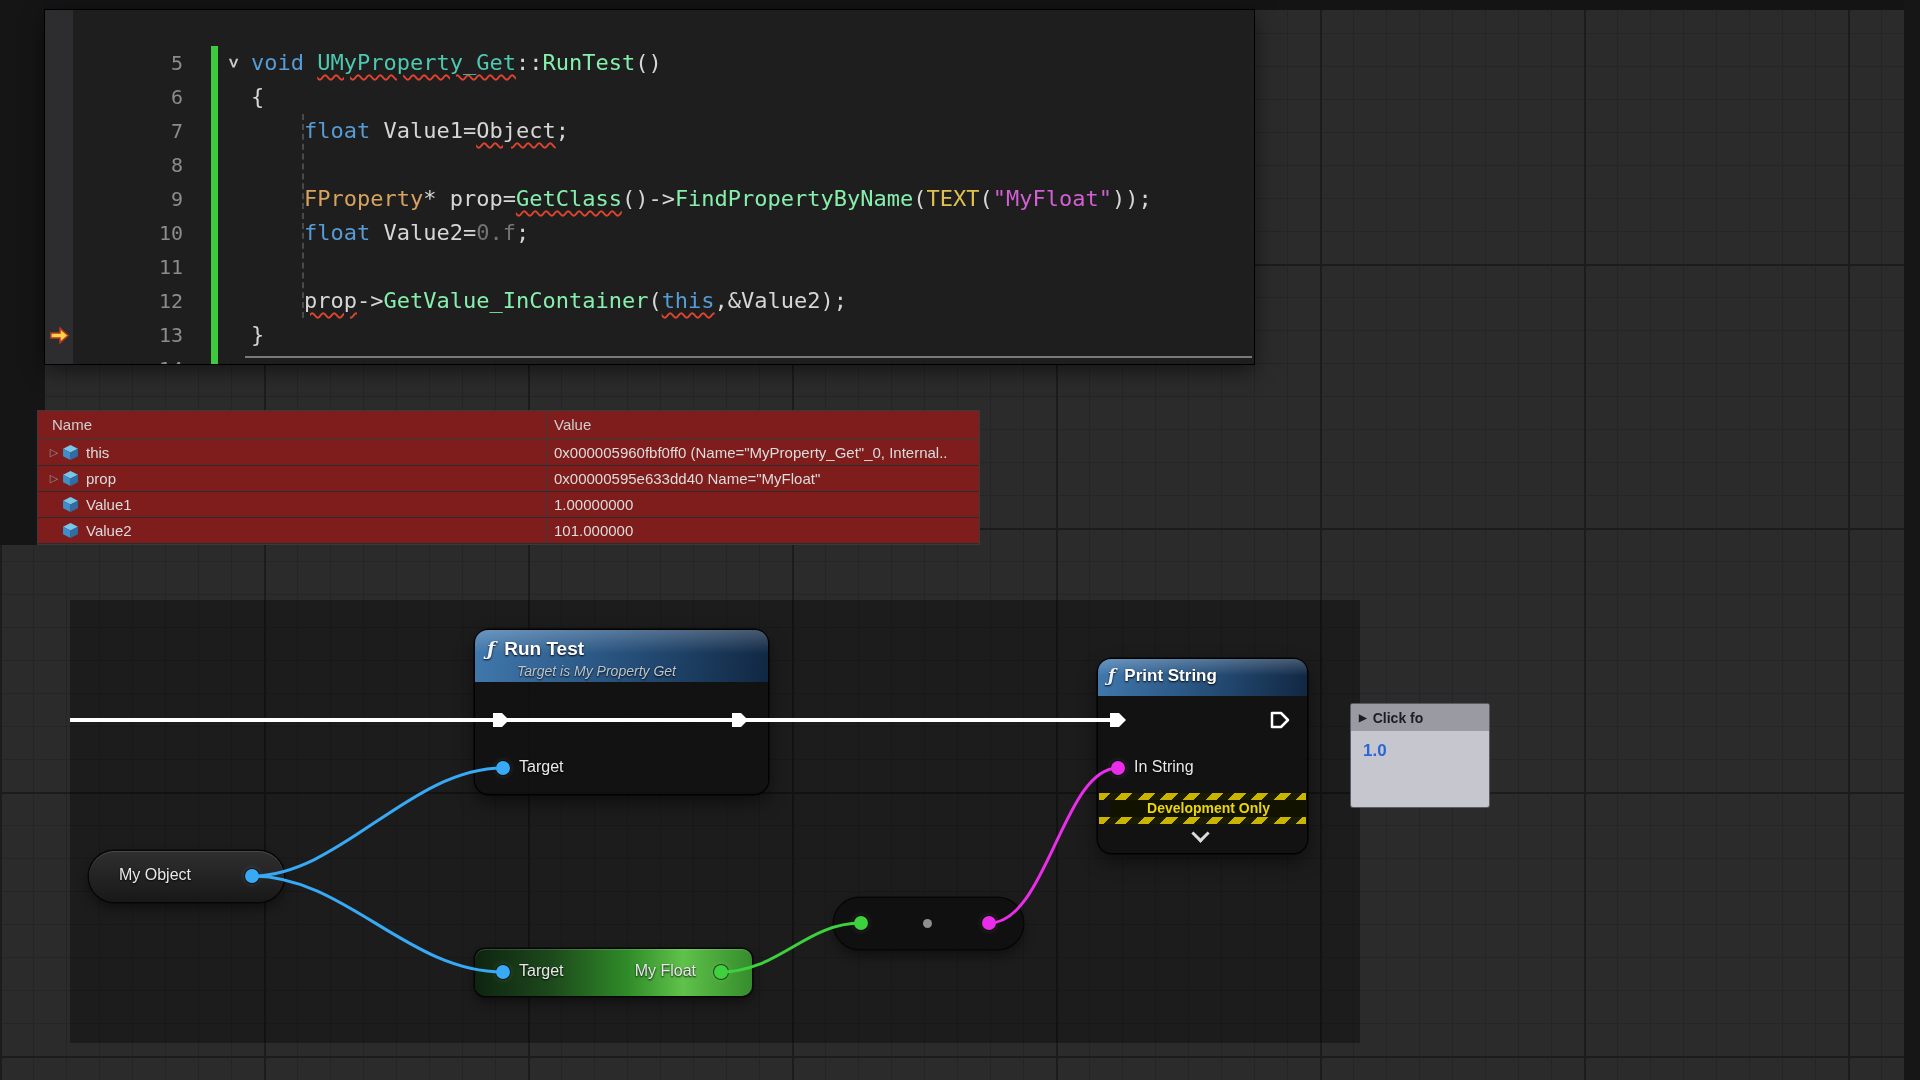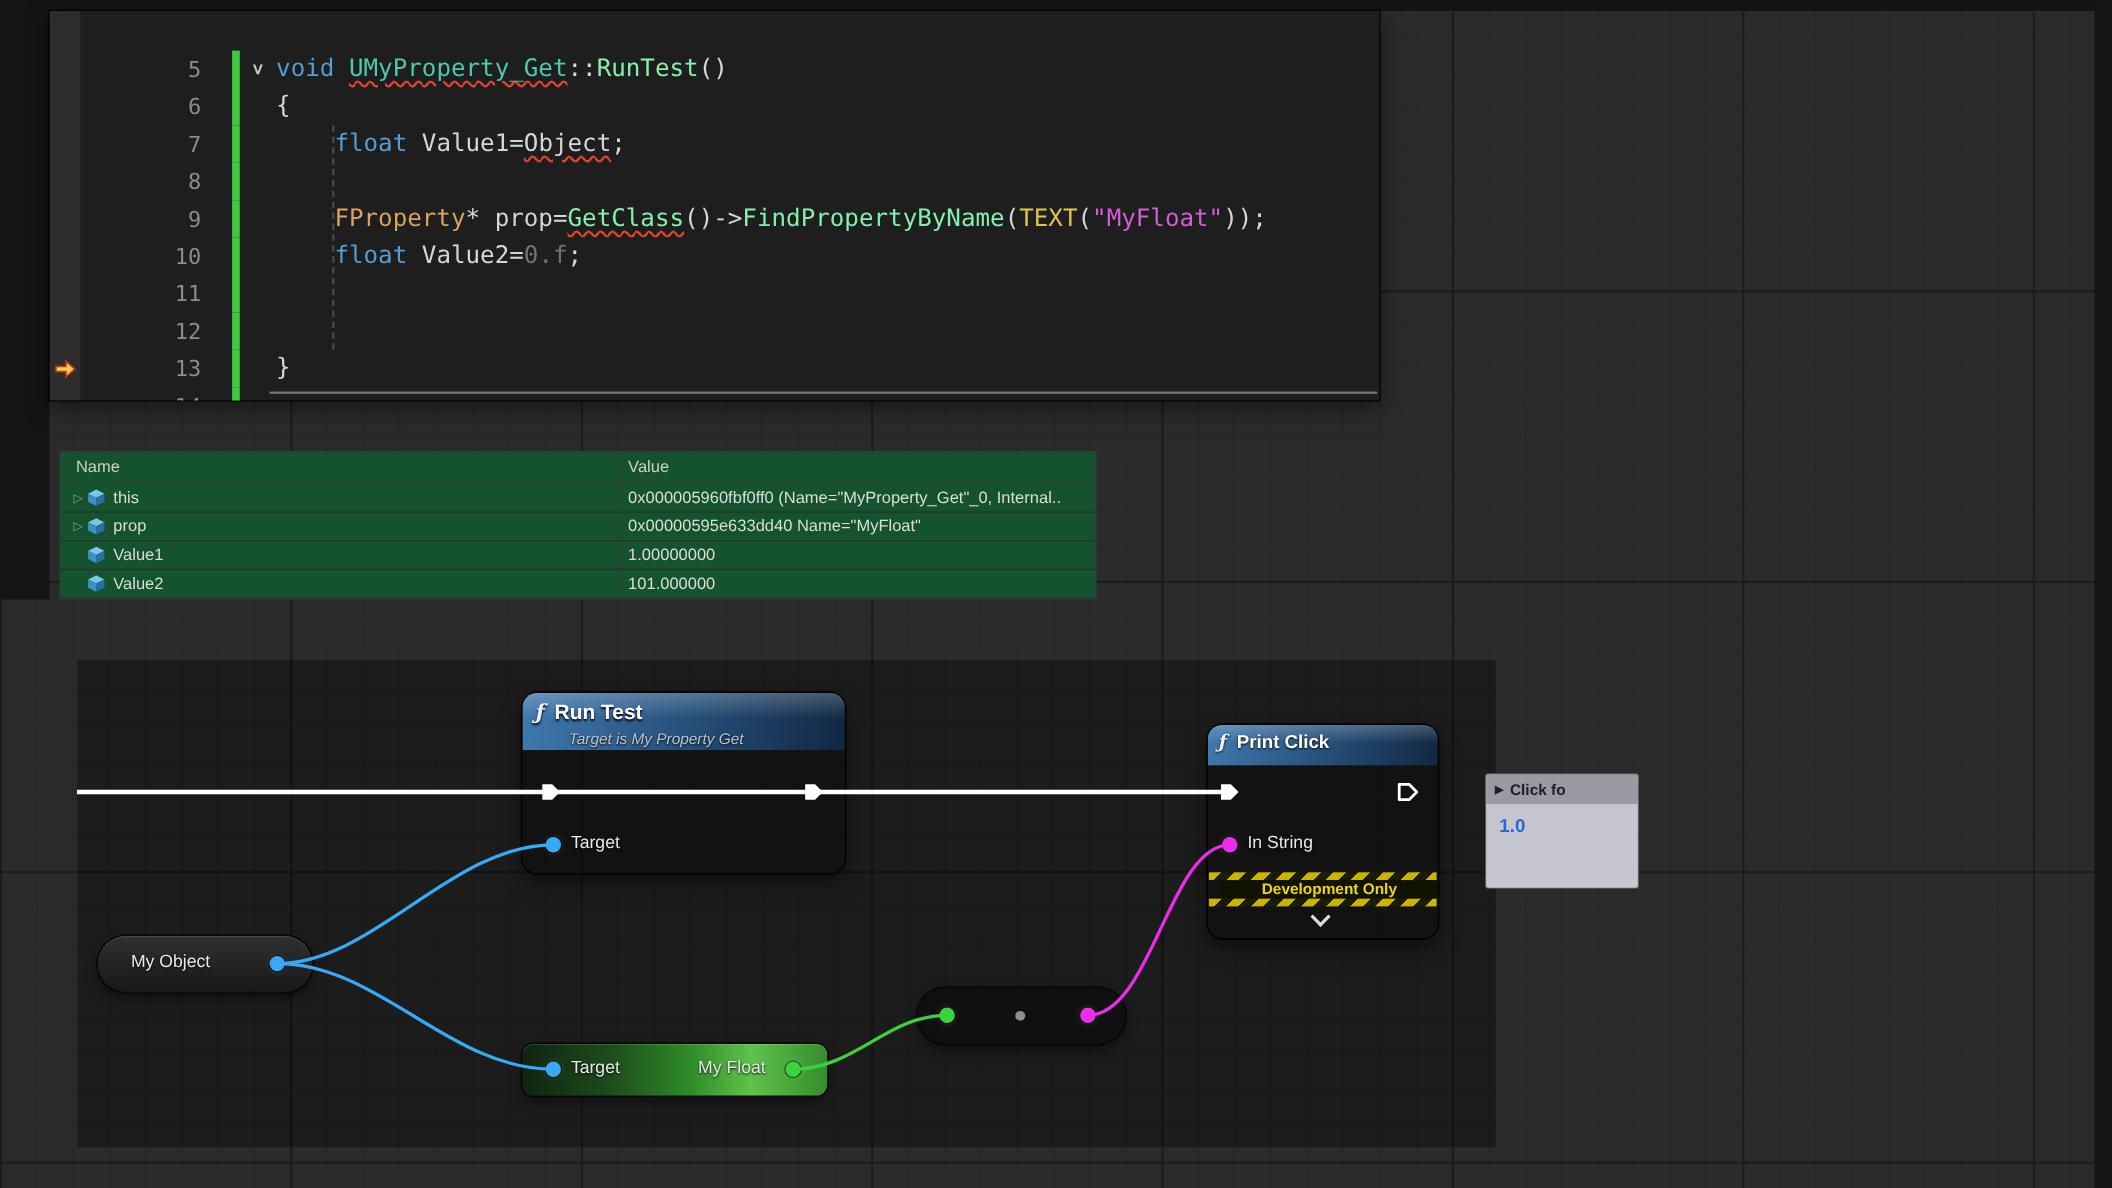--- a/index.html
+++ b/index.html
@@ -76,21 +76,21 @@
   .ctext{font:22px/34px "DejaVu Sans Mono",monospace;color:#d6d6d6;white-space:pre;padding-left:33px;}
   .tok.kw{color:#569cd6}.tok.type{color:#4ec9b0}.tok.type2{color:#d7a35f}.tok.fn{color:#86efac}
   .tok.macro{color:#e0c24e}.tok.str{color:#d45fd4}.tok.num{color:#737373}.tok.pl{color:#d6d6d6}
   .sq{text-decoration:underline wavy #e0442e 1.5px;text-underline-offset:4px;}
   .foldmark{position:absolute;left:184px;top:0;width:20px;height:34px;color:#c8c8c8;}
   .foldmark i{display:inline-block;font:bold 17px/34px "DejaVu Sans Mono",monospace;font-style:normal;transform:rotate(90deg);}
   .indent-guide{position:absolute;left:257px;top:104px;height:204px;border-left:2px dashed #4a4a4e;}
   .editor-bottomline{position:absolute;left:200px;right:2px;bottom:6px;height:2px;background:#7a7a7a;}
 
   
-  .watch{position:absolute;left:55px;top:411px;width:941px;height:133px;background:#14532d;z-index:10;
+  .watch{position:absolute;left:38px;top:411px;width:941px;height:133px;background:#7f1d1d;z-index:10;
     box-shadow:0 0 0 1px #3a3a3c;}
   .whead{height:29px;border-bottom:1px solid #3a3a3c;position:relative;color:#cfcfcf;font-size:15px;}
   .whead .hname{position:absolute;left:14px;top:5px;}
   .whead .hval{position:absolute;left:516px;top:5px;}
   .wcol-divider{position:absolute;left:508px;top:0;bottom:0;width:1px;background:#3a3a3c;}
   .wrow{position:relative;height:26px;border-bottom:1px solid #2c2c2e;color:#dcdcdc;font-size:15px;display:flex;align-items:center;}
   .wexp{width:16px;margin-left:8px;color:#9a9a9a;font-size:11px;text-align:center;flex:0 0 16px;}
   .wicon{width:24px;display:flex;align-items:center;flex:0 0 24px;}
   .wname{white-space:nowrap;}
   .wval{position:absolute;left:516px;white-space:nowrap;overflow:hidden;max-width:420px;}
@@ -122,21 +122,21 @@
     </svg>
   <svg class="execp" style="left:254px;top:79px" width="22" height="22" viewBox="0 0 22 22">
       <polygon points="3,4 12,4 19,11 12,18 3,18" fill="#ffffff"></polygon>
     </svg>
   <span class="pin" style="left: 21px; top: 131px; background: rgb(56, 169, 245);"></span>
   <span class="plabel" style="left:44px;top:128px">Target</span>
 </div>
 
 <div class="bpnode print-string node-shadow">
   <div class="nhead">
-    <div class="ntitle"><span class="fico" style="font-size:17px">ƒ</span><span>Print Click</span></div>
+    <div class="ntitle"><span class="fico" style="font-size:17px">ƒ</span><span>Print String</span></div>
   </div>
   <svg class="execp" style="left:9px;top:50px" width="22" height="22" viewBox="0 0 22 22">
       <polygon points="3,4 12,4 19,11 12,18 3,18" fill="#ffffff"></polygon>
     </svg>
   <svg class="execp" style="left:171px;top:50px" width="22" height="22" viewBox="0 0 22 22">
       <polygon points="3,4 12,4 19,11 12,18 3,18" fill="none" stroke="#ffffff" stroke-width="2.5" stroke-linejoin="round"></polygon>
     </svg>
   <span class="pin" style="left: 13px; top: 102px; background: rgb(234, 45, 234);"></span>
   <span class="plabel" style="left:36px;top:99px">In String</span>
   <div class="devonly">
@@ -216,20 +216,21 @@
       <div class="crow">
         <div class="bpm"></div>
         <div class="lnum">11</div>
         <div class="gbar"></div>
         <div class="ctext"></div>
       </div>
       <div class="crow">
         <div class="bpm"></div>
         <div class="lnum">12</div>
         <div class="gbar"></div>
+        <div class="ctext"><span class="tok pl">    </span><span class="tok pl sq">prop</span><span class="tok pl">-&gt;</span><span class="tok fn">GetValue_InContainer</span><span class="tok pl">(</span><span class="tok kw sq">this</span><span class="tok pl">,&amp;Value2);</span></div>
       </div>
       <div class="crow">
         <div class="bpm">
           <svg width="23" height="23" viewBox="0 0 24 24">
             <path d="M3 9.5 h9.5 V4.5 L21 12 l-8.5 7.5 V14.5 H3 z" fill="#ffd24a" stroke="#b33a1e" stroke-width="1.6"></path>
           </svg>
         </div>
         <div class="lnum">13</div>
         <div class="gbar"></div>
         <div class="ctext"><span class="tok pl">}</span></div>

